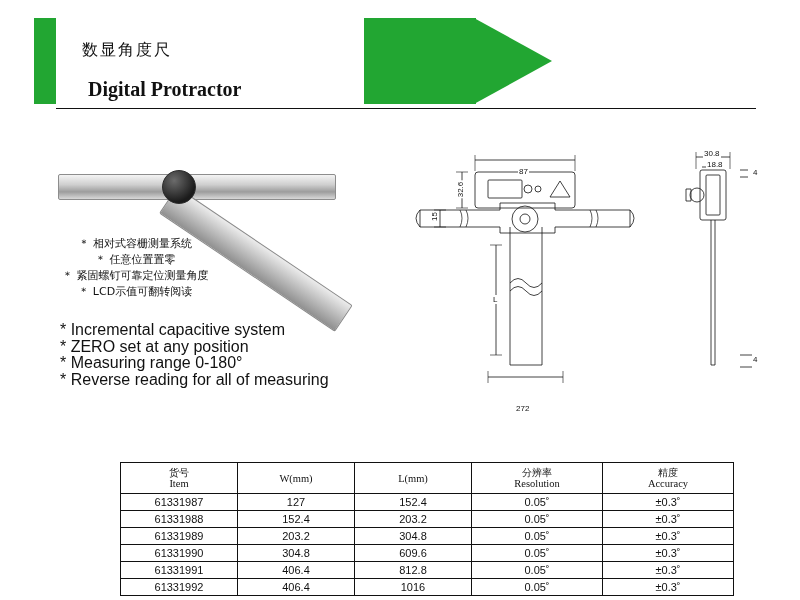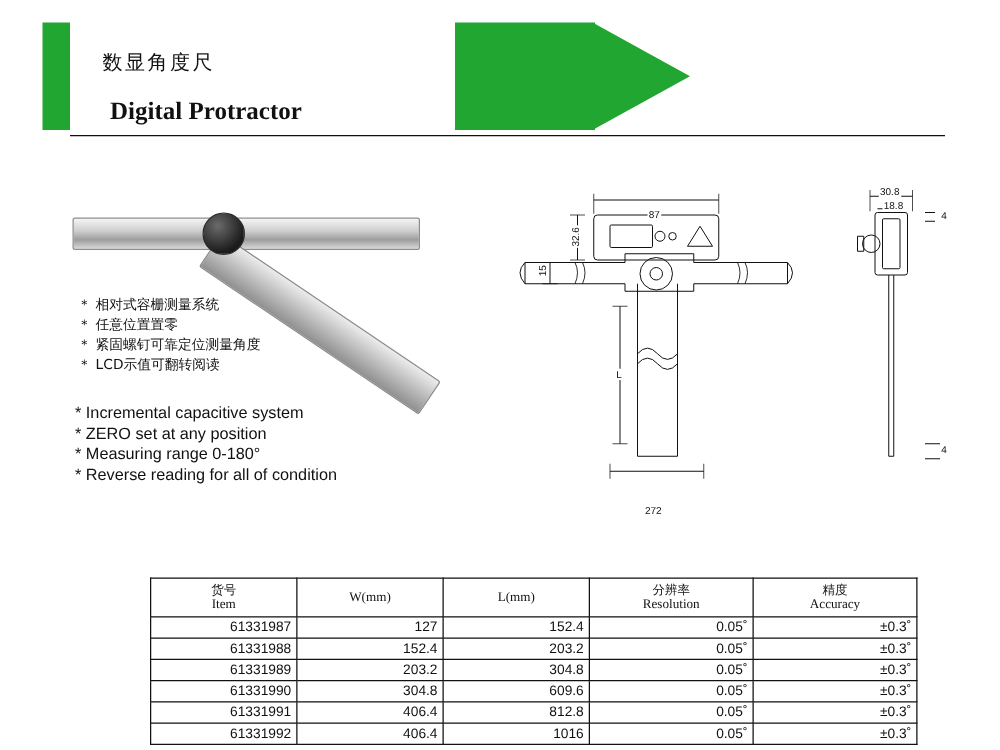--- a/index.html
+++ b/index.html
@@ -178,26 +178,27 @@
 
   
   .features-cn {
     position: absolute;
     left: 62px;
     top: 236px;
     font-size: 11px;
     line-height: 16px;
     color: #111;
     font-family: "DejaVu Sans", "Liberation Sans", sans-serif;
+    text-align: center;
   }
   .features-en {
     position: absolute;
     left: 60px;
     top: 322px;
-    font-size: 13px;
+    font-size: 16px;
     line-height: 16.5px;
     color: #111;
   }
   .features-en div, .features-cn div { white-space: pre; }
 
   
   .drawing {
     position: absolute;
     left: 400px;
     top: 115px;
@@ -233,21 +234,20 @@
   }
   .spec-table th {
     height: 26px;
     line-height: 11px;
     padding: 2px 4px;
     font-family: Liberation Serif, serif;
   }
   .spec-table td {
     height: 16px;
     padding: 0 4px;
-    text-align: right;
   }
   .col-item   { width: 108px; }
   .col-w      { width: 108px; }
   .col-l      { width: 108px; }
   .col-res    { width: 122px; }
   .col-acc    { width: 122px; }
   .th-cn { display: block; font-size: 10px; }
   .th-en { display: block; font-size: 10.5px; }
 </style>
 </head>
@@ -274,21 +274,21 @@
   <div>＊ 相对式容栅测量系统</div>
   <div>＊ 任意位置置零</div>
   <div>＊ 紧固螺钉可靠定位测量角度</div>
   <div>＊ LCD示值可翻转阅读</div>
 </div>
 
 <div class="features-en">
   <div>* Incremental capacitive system</div>
   <div>* ZERO set at any position</div>
   <div>* Measuring range 0-180°</div>
-  <div>* Reverse reading for all of condition</div>
+  <div>* Reverse reading for all of measuring</div>
 </div>
 
 <div class="drawing">
   <svg width="390" height="280" viewBox="0 0 390 280">
     <g stroke="#111" fill="none" stroke-width="0.8">
 
       <path d="M20 95 L100 95 L100 88 L155 88 L155 95 L230 95 L230 112 L155 112 L155 118 L100 118 L100 112 L20 112 Z"></path>
 
       <path d="M20 95 Q12 103 20 112"></path>
       <path d="M230 95 Q238 103 230 112"></path>

